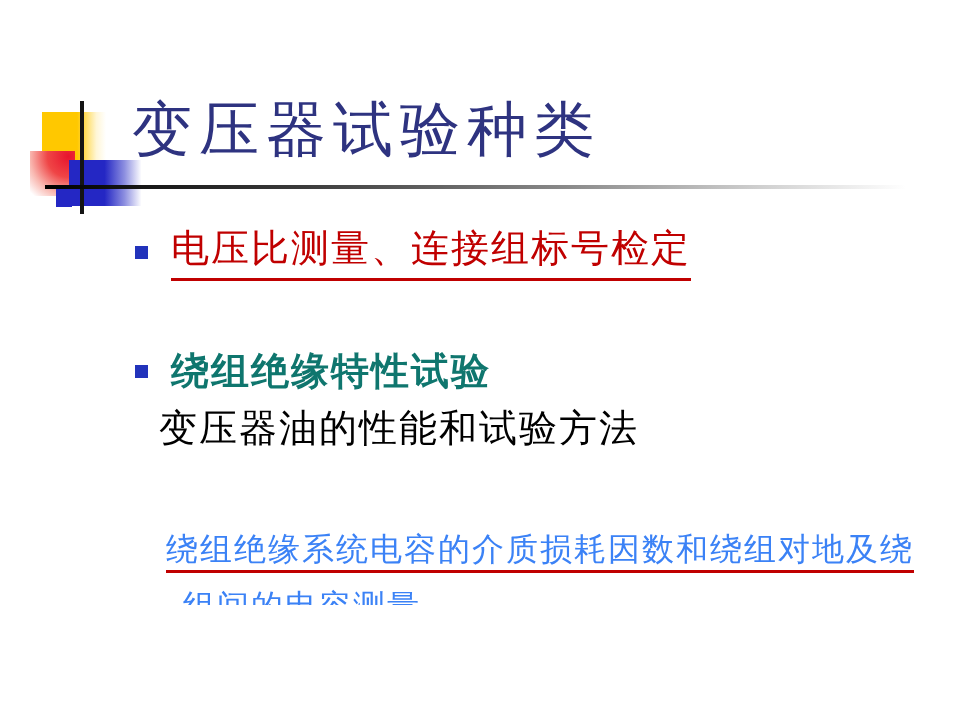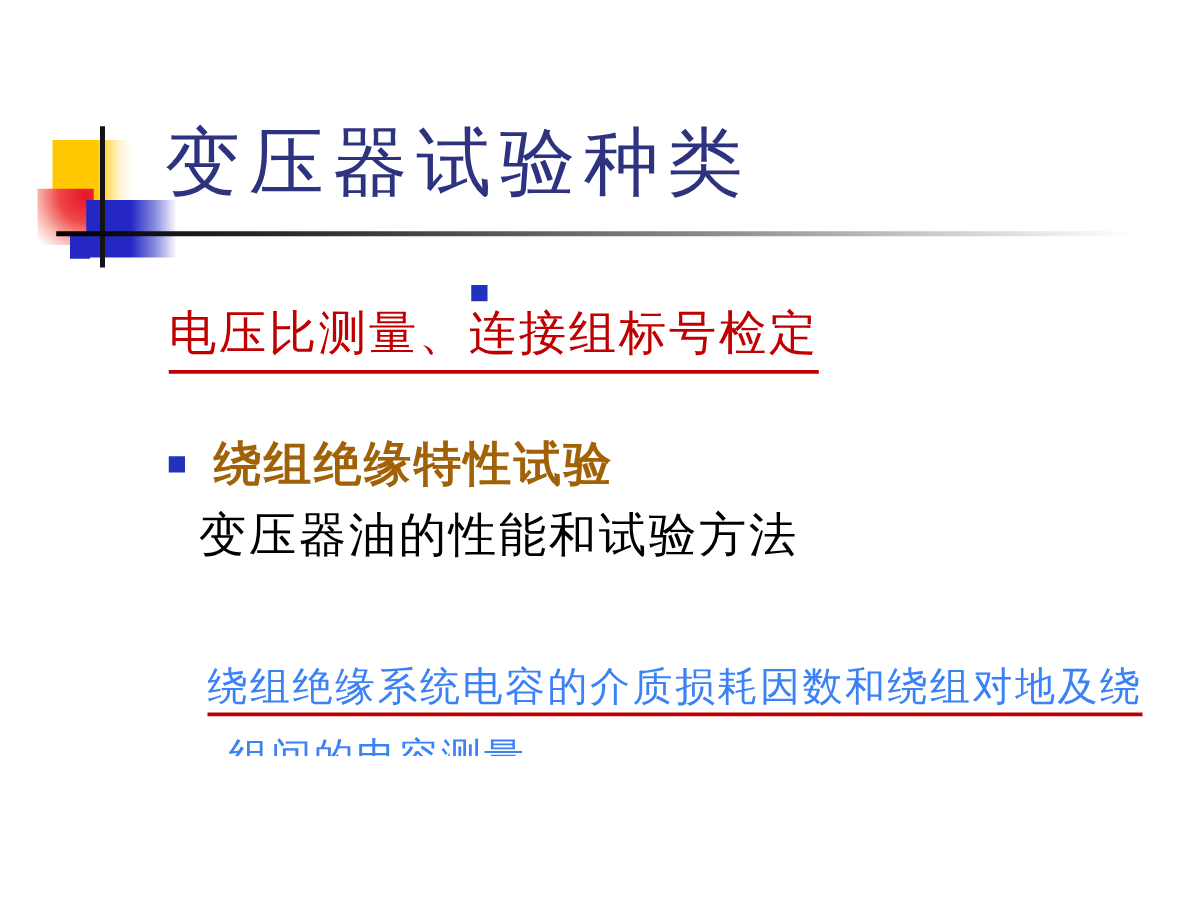--- a/index.html
+++ b/index.html
@@ -65,27 +65,27 @@
     letter-spacing: 2px;
     white-space: nowrap;
   }
   .bullet {
     display: inline-block;
     width: 13px; height: 13px;
     background: #2233BB;
     margin-right: 23px;
     flex: 0 0 auto;
   }
-  .red-u { color: #C00000; flex-direction: column; }
+  .red-u { color: #C00000; }
   .red-u .txt {
     border-bottom: 3px solid #C00000;
     padding-bottom: 4px;
   }
   .black-bold {
-    color: #a16207;
+    color: #0f766e;
     font-weight: 700;
     font-family: "Liberation Serif", serif;
   }
   .black-plain {
     color: #000000;
     font-family: "Liberation Serif", serif;
   }
   .para {
     position: absolute;
     left: 183px; top: 521px;

